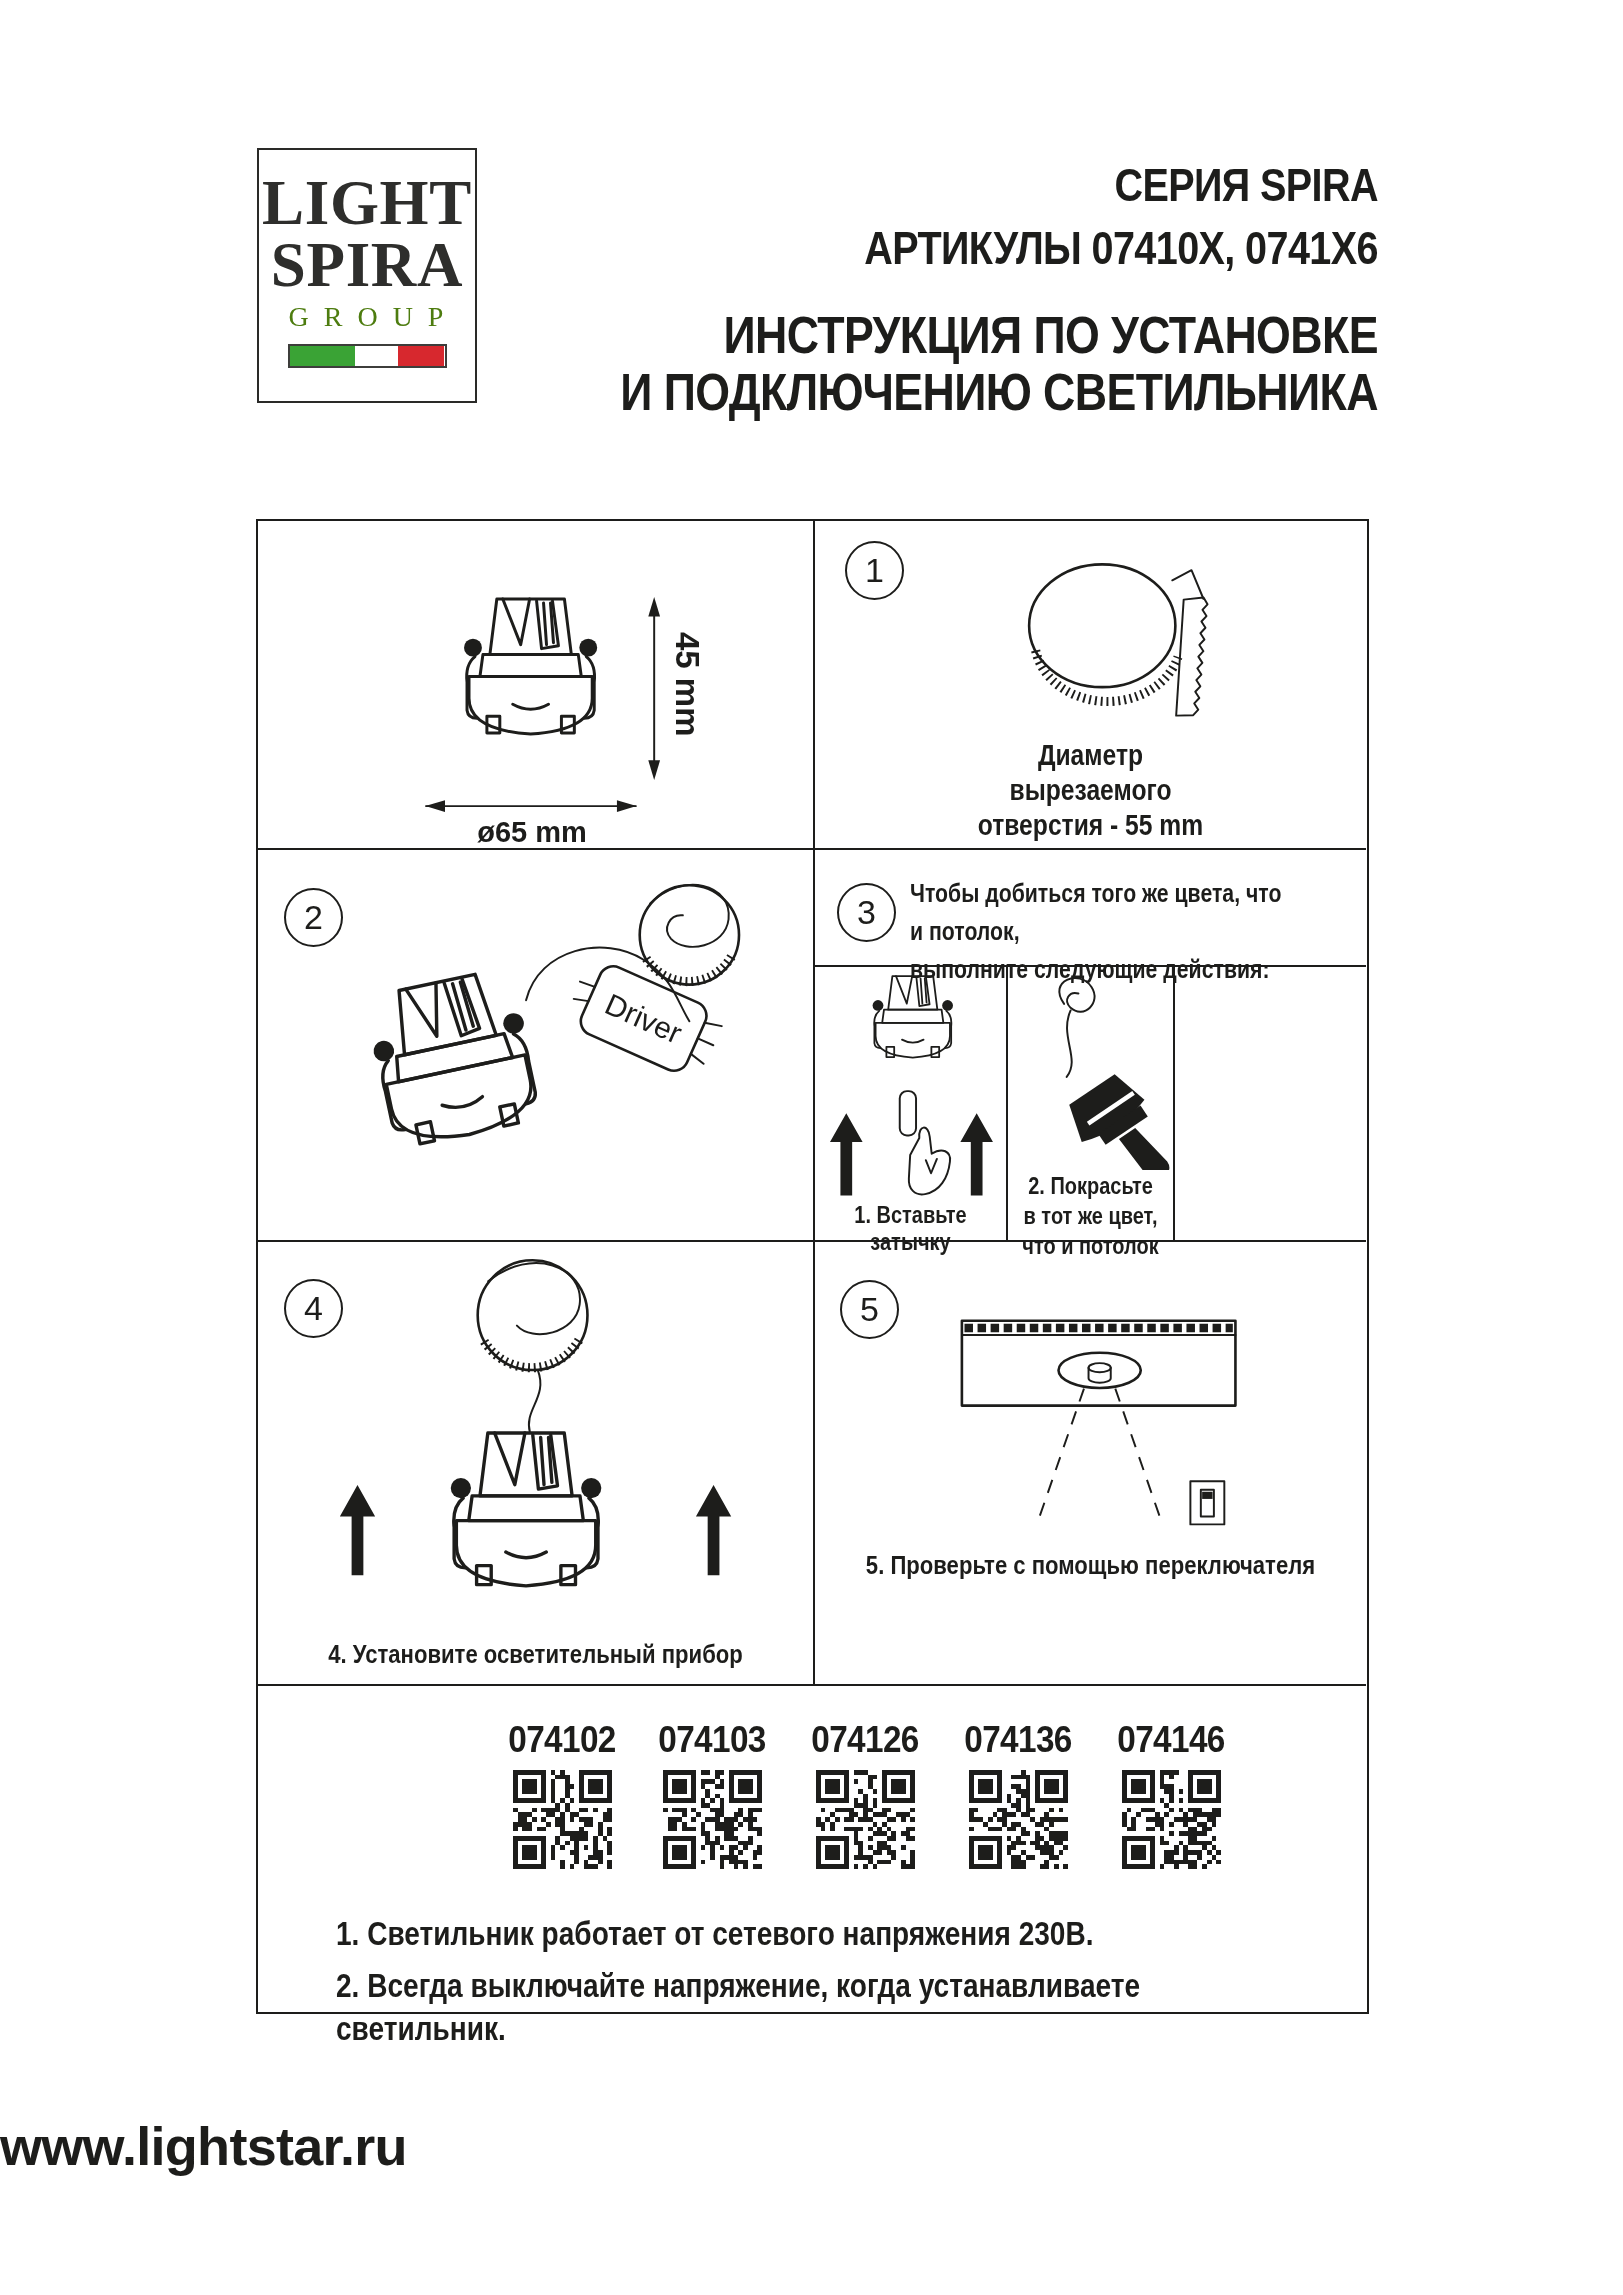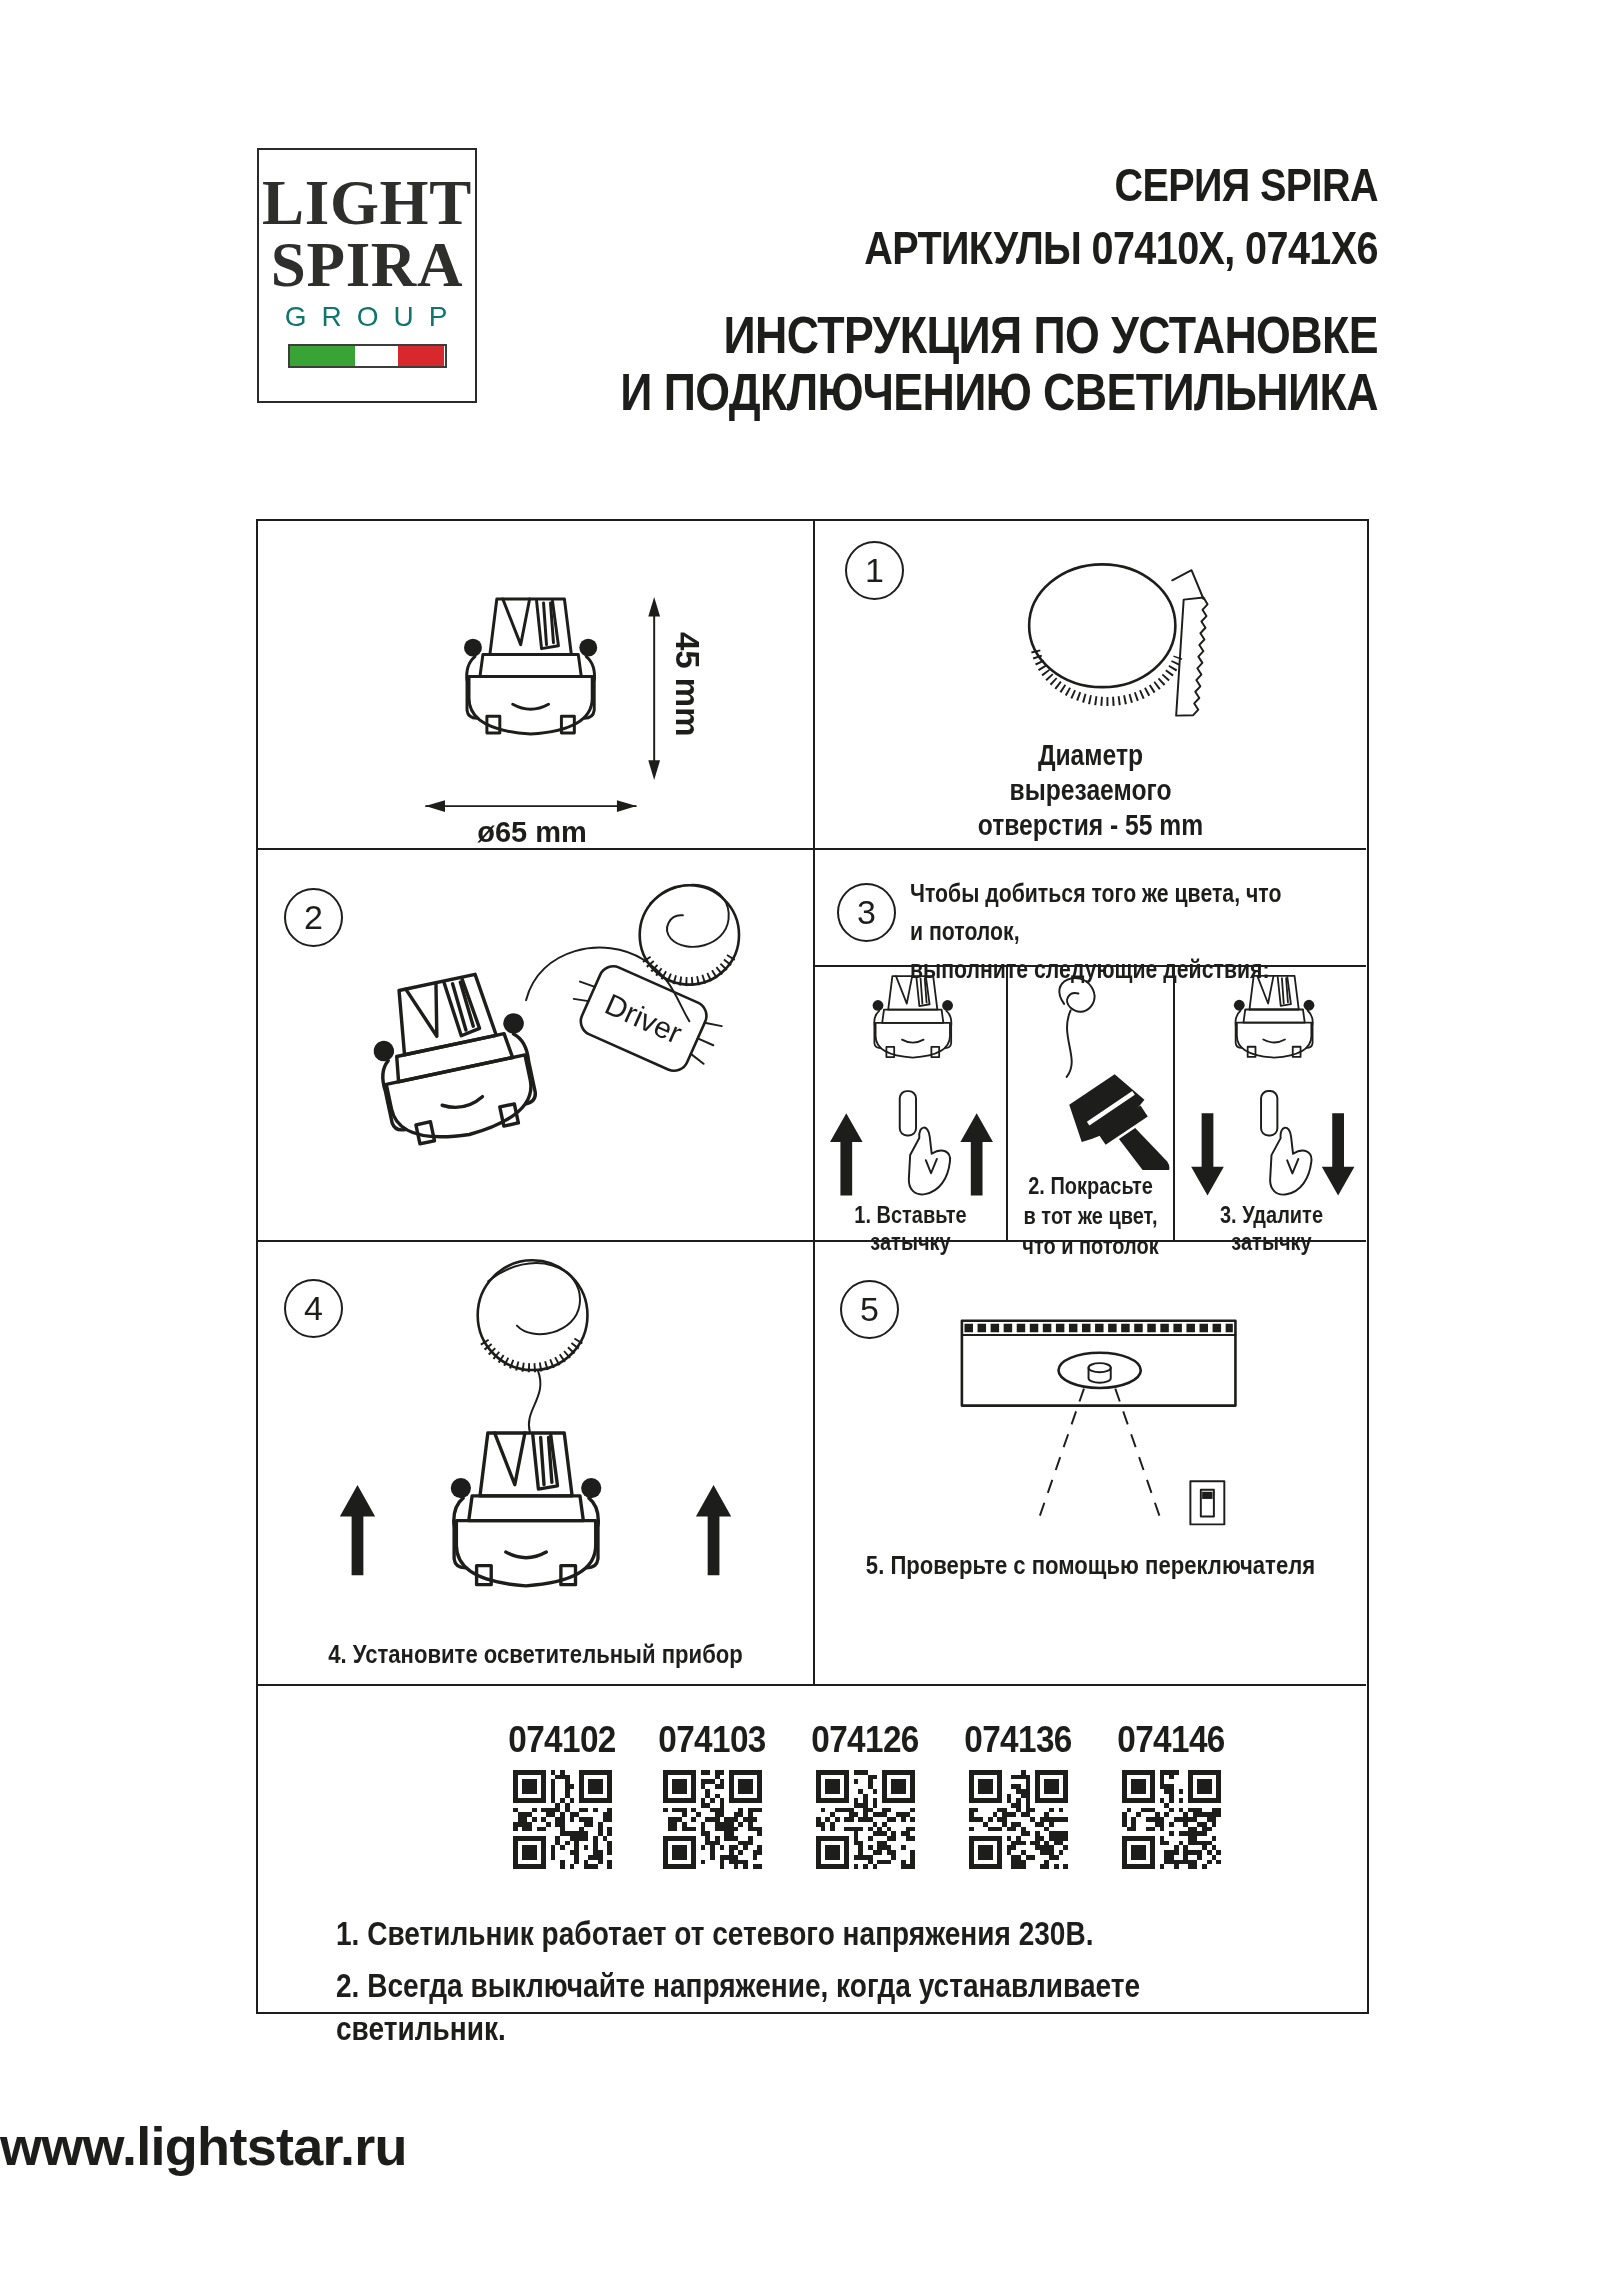--- a/index.html
+++ b/index.html
@@ -10,21 +10,21 @@
   .abs { position:absolute; }
   .ctr { text-align:center; }
   .pre { white-space:pre-line; }
   .cond { transform:scaleX(.85); transform-origin:center top; }
   .condL { transform:scaleX(.85); transform-origin:left top; }
   .condR { transform:scaleX(.86); transform-origin:right top; }
 
   
   .logoBox { left:257px; top:148px; width:220px; height:255px; border:2.6px solid #2a2a28; box-sizing:border-box; padding-top:22px; }
   .logoWord { font-family:"Liberation Serif", serif; font-weight:bold; font-size:63px; line-height:62px; text-align:center; letter-spacing:0.7px; color:#2e2e2c; }
-  .logoGroup { font-size:28px; line-height:34px; letter-spacing:15px; text-align:center; padding-left:13px; margin-top:3.9px; color:#0f766e; }
+  .logoGroup { font-size:28px; line-height:34px; letter-spacing:15px; text-align:center; padding-left:13px; margin-top:3.9px; color:#4d7c0f;font-family:Liberation Serif, serif; }
   .flag { width:159px; height:23.5px; border:2px solid #3d3d3b; box-sizing:border-box; margin:10.5px auto 0; display:flex; }
   .flag > span { display:block; height:100%; }
 
   
   .hdr { right:245px; top:154px; text-align:right; }
   .hdrSm { font-size:46px; line-height:63px; font-weight:bold; letter-spacing:-0.7px; }
   .hdrLg { font-size:52px; line-height:57px; font-weight:bold; letter-spacing:-0.7px; margin-top:27.4px; }
 
   
   .tbl { left:256px; top:519px; width:1113px; height:1495px; border:2.6px solid #1d1d1b; box-sizing:border-box; }
@@ -188,31 +188,20 @@
             <path d="M100,236 L184,236" stroke="#ffffff" stroke-width="7" fill="none"></path>
             <rect class="fl" x="104" y="258" width="78" height="20"></rect>
             <path class="fl" d="M126,282 h30 l12,70 q0,16 -18,16 q-18,0 -20,-16 z"></path>
           </g>
         </svg>
         <div class="abs cap ctr pre cond" style="left:0; top:204px; width:100%; font-size:23.5px; line-height:30px">2. Покрасьте
 в тот же цвет,
 что и потолок</div>
       </div>
 
-      <div class="cell p3s3">
-        <svg width="191" height="273" viewBox="0 0 292 418">
-          <use href="#fixt" transform="translate(58,8) scale(0.92)"></use>
-          <rect class="ln" x="130" y="190" width="25" height="68" rx="11"></rect>
-          <path class="ln" d="M160,262 c-2,-20 14,-22 16,-2 l3,26 c16,-10 30,-4 28,12 c-3,26 -16,46 -38,50 c-16,3 -26,-8 -25,-24 l2,-36 z"></path>
-          <path class="ln" d="M170,296 l8,20 l9,-22"></path>
-          <path class="fl" d="M39,224 L39,306 L23,306 L48,350 L73,306 L57,306 L57,224 Z"></path>
-          <path class="fl" d="M239,224 L239,306 L223,306 L248,350 L273,306 L257,306 L257,224 Z"></path>
-        </svg>
-        <div class="abs cap ctr cond" style="left:0; top:235px; width:100%; font-size:23.5px">3. Удалите затычку</div>
-      </div>
     </div>
 
     <div class="cell r3a bR bB">
       <div class="badge" style="left:26px; top:37px">4</div>
       <svg width="557" height="392" viewBox="0 0 852 600">
         <circle class="ln4" cx="420" cy="112" r="84"></circle>
         <path class="hatch" d="M346,152 A84,84 0 0 0 492,148"></path>
         <path class="ln" d="M352,60 C420,6 500,38 492,96 C486,140 420,154 396,128"></path>
         <path class="ln" d="M428,196 C444,238 406,256 416,292"></path>
         <use href="#fixt" transform="translate(238,282) scale(1.72)"></use>

